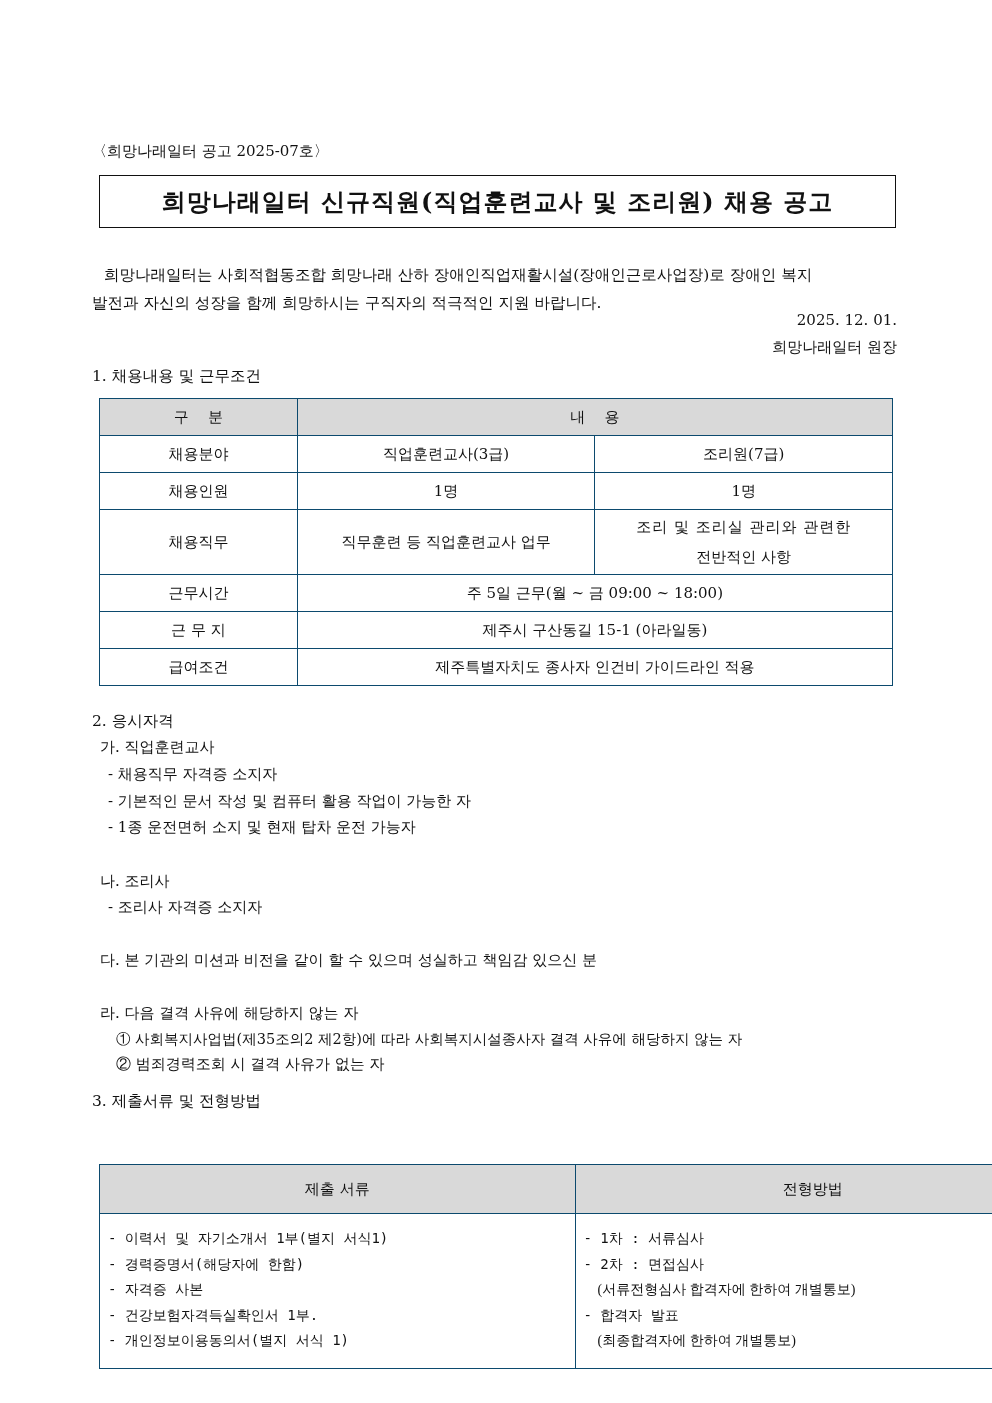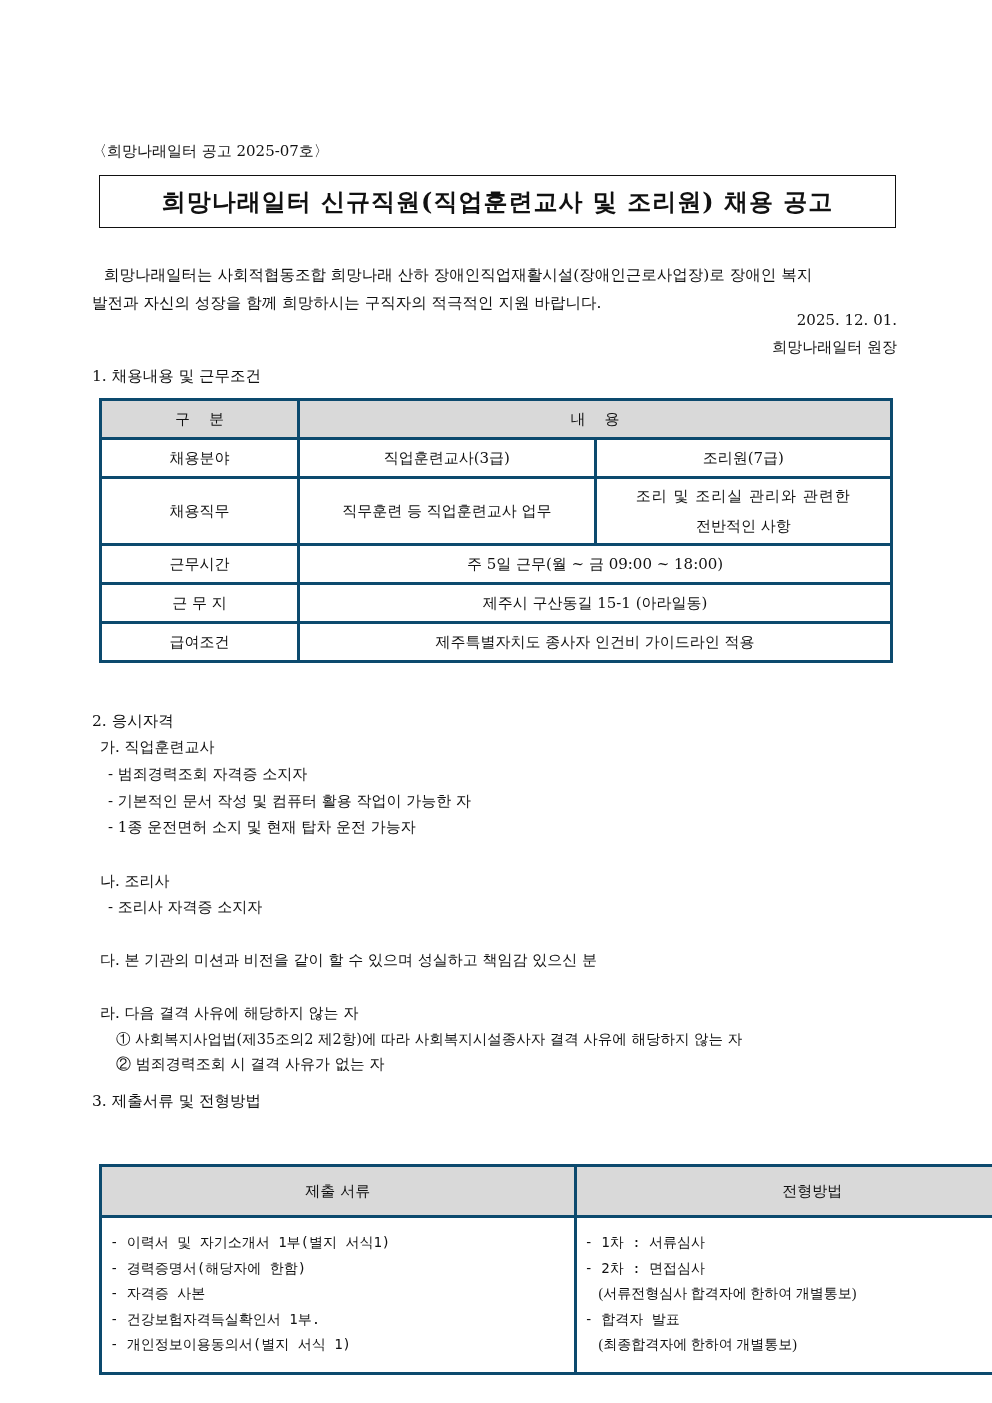--- a/index.html
+++ b/index.html
@@ -16,21 +16,21 @@
       border: 1px solid #111; box-sizing: border-box;
       display: flex; align-items: center; justify-content: center;
       font-size: 24px; font-weight: bold; letter-spacing: 1px;
     }
     .intro { position: absolute; left: 92px; top: 261px; width: 806px; font-size: 15.5px; line-height: 28px; white-space: normal; text-align: justify; }
     .intro .first { text-indent: 12px; }
     .date { right: 95px; top: 311px; font-size: 15px; }
     .signer { right: 95px; top: 338px; font-size: 15px; }
     .sec { font-size: 15.5px; }
     table { border-collapse: collapse; position: absolute; }
-    td, th { border: 3px solid #0c4a6e; text-align: center; font-weight: normal; font-size: 15px; padding: 0; margin-left: 16px; }
+    td, th { border: 1px solid #0c4a6e; text-align: center; font-weight: normal; font-size: 15px; padding: 0; margin-left: 16px; }
     th { background: #d9d9d9; }
     .t1 { left: 99px; top: 398px; width: 794px; }
     .t1 td, .t1 th { height: 36px; }
     .t1 .c0 { width: 197px; }
     .t1 .c1 { width: 297px; }
     .t1 .c2 { width: 297px; }
     .t1 .tall { height: 64px; line-height: 30px; }
     .t2 { left: 99px; top: 1164px; width: 952px; }
     .t2 th { height: 48px; width: 50%; }
     .t2 td { vertical-align: top; text-align: left; padding: 12px 8px 14px 8px; line-height: 25.5px; font-family: "DejaVu Sans Mono", "Liberation Mono", monospace; font-size: 14px; }
@@ -60,20 +60,25 @@
       <tr>
     <th class="c0" style="white-space:pre;">구    분</th>
     <th colspan="2" style="white-space:pre;">내    용</th>
   </tr>
   <tr>
     <td class="c0">채용분야</td>
     <td class="c1">직업훈련교사(3급)</td>
     <td class="c2">조리원(7급)</td>
   </tr>
   <tr>
+    <td>채용인원</td>
+    <td>1명</td>
+    <td>1명</td>
+  </tr>
+  <tr>
     <td class="tall">채용직무</td>
     <td class="tall">직무훈련 등 직업훈련교사 업무</td>
     <td class="tall">
       <div style="letter-spacing:1px;">조리 및 조리실 관리와 관련한</div>
       <div>전반적인 사항</div>
     </td>
   </tr>
   <tr>
     <td>근무시간</td>
     <td colspan="2">주 5일 근무(월 ~ 금 09:00 ~ 18:00)</td>
@@ -85,21 +90,21 @@
   <tr>
     <td>급여조건</td>
     <td colspan="2">제주특별자치도 종사자 인건비 가이드라인 적용</td>
   </tr>
 </tbody>
   </table>
 
 <div class="abs sec" style="left:92px; top:711px;">2. 응시자격</div>
 
 <div class="abs lst" style="left:100px; top:738px;">가. 직업훈련교사</div>
-<div class="abs lst" style="left:108px; top:765px;">- 범죄경력조회 자격증 소지자</div>
+<div class="abs lst" style="left:108px; top:765px;">- 채용직무 자격증 소지자</div>
 <div class="abs lst" style="left:108px; top:792px;">- 기본적인 문서 작성 및 컴퓨터 활용 작업이 가능한 자</div>
 <div class="abs lst" style="left:108px; top:818px;">- 1종 운전면허 소지 및 현재 탑차 운전 가능자</div>
 
 <div class="abs lst" style="left:100px; top:872px;">나. 조리사</div>
 <div class="abs lst" style="left:108px; top:898px;">- 조리사 자격증 소지자</div>
 
 <div class="abs lst" style="left:100px; top:951px;">다. 본 기관의 미션과 비전을 같이 할 수 있으며 성실하고 책임감 있으신 분</div>
 
 <div class="abs lst" style="left:100px; top:1004px;">라. 다음 결격 사유에 해당하지 않는 자</div>
 <div class="abs lst" style="left:116px; top:1030px; font-size:14.5px;">① 사회복지사업법(제35조의2 제2항)에 따라 사회복지시설종사자 결격 사유에 해당하지 않는 자</div>

